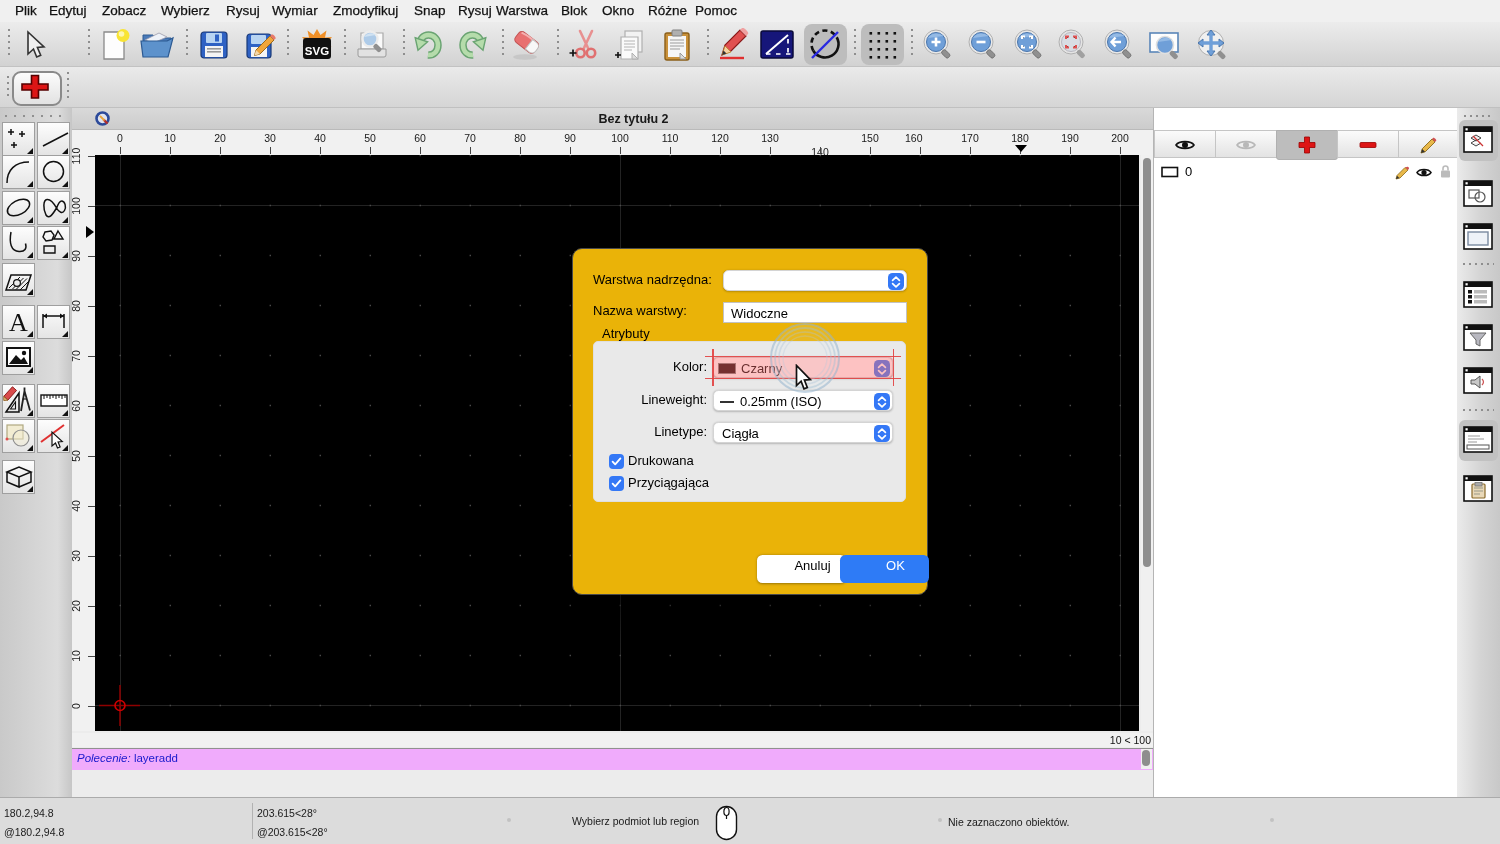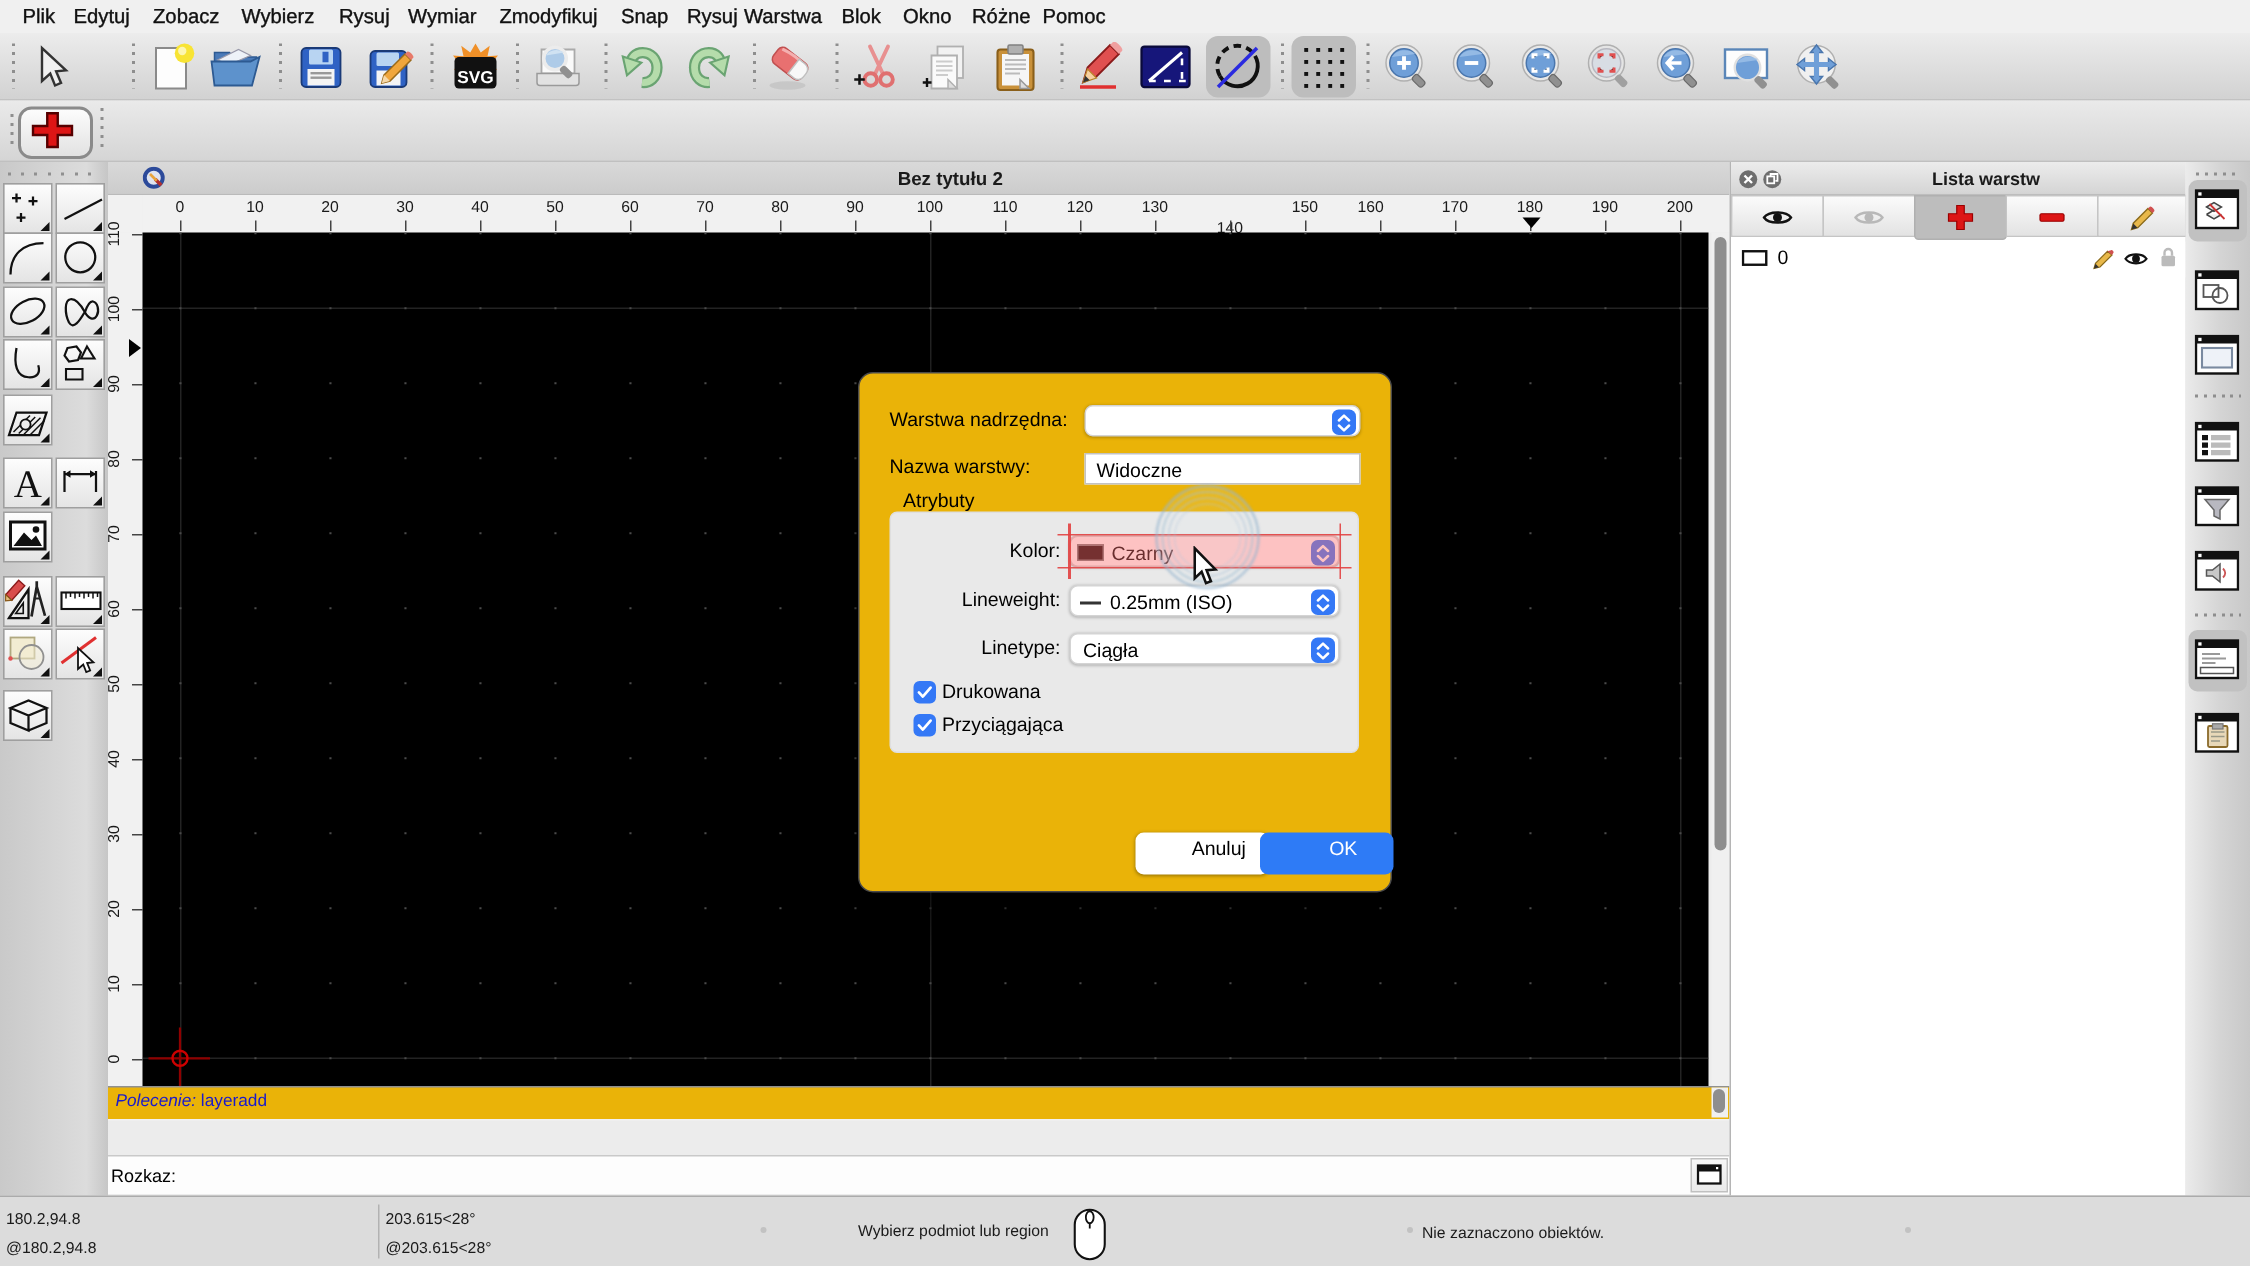--- a/index.html
+++ b/index.html
@@ -22,21 +22,21 @@
   #mdititle-text{left:21px;top:4px;width:1081px;text-align:center;font-size:12.5px;font-weight:700;color:#1a1a1a;}
   #rulerh{left:23px;top:22px;width:1058px;height:25px;background:#f1f1f1;}
   #rulerv{left:0;top:47px;width:23px;height:576px;background:#f1f1f1;}
   #corner{left:0;top:22px;width:23px;height:25px;background:#f1f1f1;}
   .rnum{position:absolute;font-size:10.5px;color:#1a1a1a;}
   .rtick{position:absolute;background:#444;}
   #canvas{left:23px;top:47px;width:1044px;height:576px;background:#000;overflow:hidden;}
   #vsb{left:1069px;top:47px;width:12px;height:576px;background:#f0f0f0;}
   #vsbthumb{position:absolute;left:2px;top:3px;width:8px;height:409px;background:#8e8e8e;border-radius:4px;}
   #gridbar{left:0;top:625px;width:1081px;height:14px;background:#f1f1f1;font-size:10.5px;color:#111;}
-  #cmdline{left:0;top:616px;width:1081px;height:22px;background:#eab308;border-top:1.5px solid #909090;font-size:11.5px;box-sizing:border-box;}
+  #cmdline{left:0;top:640px;width:1081px;height:22px;background:#f0abfc;border-top:1.5px solid #909090;font-size:11.5px;box-sizing:border-box;}
   #cmdsb{position:absolute;right:1px;top:0px;width:11px;height:20px;background:#f0f0f0;}
   #cmdsbthumb{position:absolute;left:1px;top:1px;width:8px;height:16px;background:#8e8e8e;border-radius:4px;}
   #rozkaz{left:0;top:662px;width:1081px;height:26px;background:#fdfdfd;border-top:1px solid #c9c9c9;font-size:12px;color:#000;box-sizing:border-box;}
   #rozbtn{position:absolute;right:1px;top:1px;width:25px;height:23px;background:linear-gradient(#f7f7f7,#eaeaea);border:1px solid #c0c0c0;box-sizing:border-box;}
   #panel{left:1153px;top:108px;width:304px;height:689px;background:#fff;border-left:1px solid #b5b5b5;box-sizing:border-box;}
   #ptitle{left:0;top:0;width:303px;height:22px;background:linear-gradient(#ececec,#d5d5d5);border-bottom:1px solid #bdbdbd;box-sizing:border-box;}
   #ptitle .txt{position:absolute;left:37px;top:4px;width:266px;text-align:center;font-size:12px;font-weight:700;color:#1a1a1a;}
   .pcell{position:absolute;top:22px;height:28px;background:linear-gradient(#fbfbfb,#e3e3e3);border:1px solid #c5c5c5;box-sizing:border-box;}
   .pcell.sel{background:#bdbdbd;border-color:#b0b0b0;border-radius:0 0 3px 3px;height:30px;}
   #playerrow{left:0;top:53px;width:303px;height:24px;background:#fff;font-size:13px;color:#000;}
@@ -430,42 +430,22 @@
       </div>
     <div id="gridbar" class="abs">
         <span style="position:absolute;right:2px;top:1px;">10 &lt; 100</span>
       </div>
     <div id="cmdline" class="abs">
         <span style="position:absolute;left:5px;top:3px;color:#1a1acc;"><i>Polecenie:&nbsp;</i>layeradd</span>
         <div id="cmdsb">
           <div id="cmdsbthumb"></div>
         </div>
       </div>
-    <div id="rozkaz" class="abs">
-        <span style="position:absolute;left:2px;top:6px;">Rozkaz:</span>
-        <div id="rozbtn"><svg width="23" height="21" viewBox="0 0 23 21">
-            <rect x="4" y="4" width="15" height="12" fill="#fff" stroke="#111" stroke-width="1.5"></rect>
-            <rect x="4" y="4" width="15" height="4" fill="#111"></rect>
-            <rect x="16" y="5" width="1.5" height="1.5" fill="#fff"></rect>
-          </svg></div>
-      </div>
   </div>
   <div id="panel" class="abs">
-    <div id="ptitle" class="abs">
-      <svg style="position:absolute;left:5px;top:5px" width="13" height="13" viewBox="0 0 13 13">
-          <circle cx="6.5" cy="6.5" r="6" fill="#6e6e6e"></circle>
-          <path d="M4 4l5 5M9 4l-5 5" stroke="#fff" stroke-width="1.6"></path>
-        </svg>
-      <svg style="position:absolute;left:21px;top:5px" width="13" height="13" viewBox="0 0 13 13">
-          <circle cx="6.5" cy="6.5" r="6" fill="#6e6e6e"></circle>
-          <rect x="3.2" y="4.6" width="4.6" height="4.6" fill="none" stroke="#fff" stroke-width="1.2"></rect>
-          <path d="M5.4 4.4V3h4.6v4.6H8.6" fill="none" stroke="#fff" stroke-width="1.2"></path>
-        </svg>
-      <div class="txt">Lista warstw</div>
-    </div>
     <div class="pcell" style="left:0px;width:62px">
         <div style="position:absolute;left:19px;top:7px"><svg width="22" height="14" viewBox="0 0 22 14">
             <path d="M2 7C5 2.5 17 2.5 20 7 17 11.5 5 11.5 2 7z" fill="none" stroke="#111" stroke-width="1.6"></path>
             <circle cx="11" cy="7" r="3" fill="#111"></circle>
           </svg></div>
       </div>
       <div class="pcell" style="left:61px;width:62px">
         <div style="position:absolute;left:19px;top:7px"><svg width="22" height="14" viewBox="0 0 22 14">
             <path d="M2 7C5 2.5 17 2.5 20 7 17 11.5 5 11.5 2 7z" fill="none" stroke="#b8b8b8" stroke-width="1.6"></path>
             <circle cx="11" cy="7" r="3" fill="#b8b8b8"></circle>

